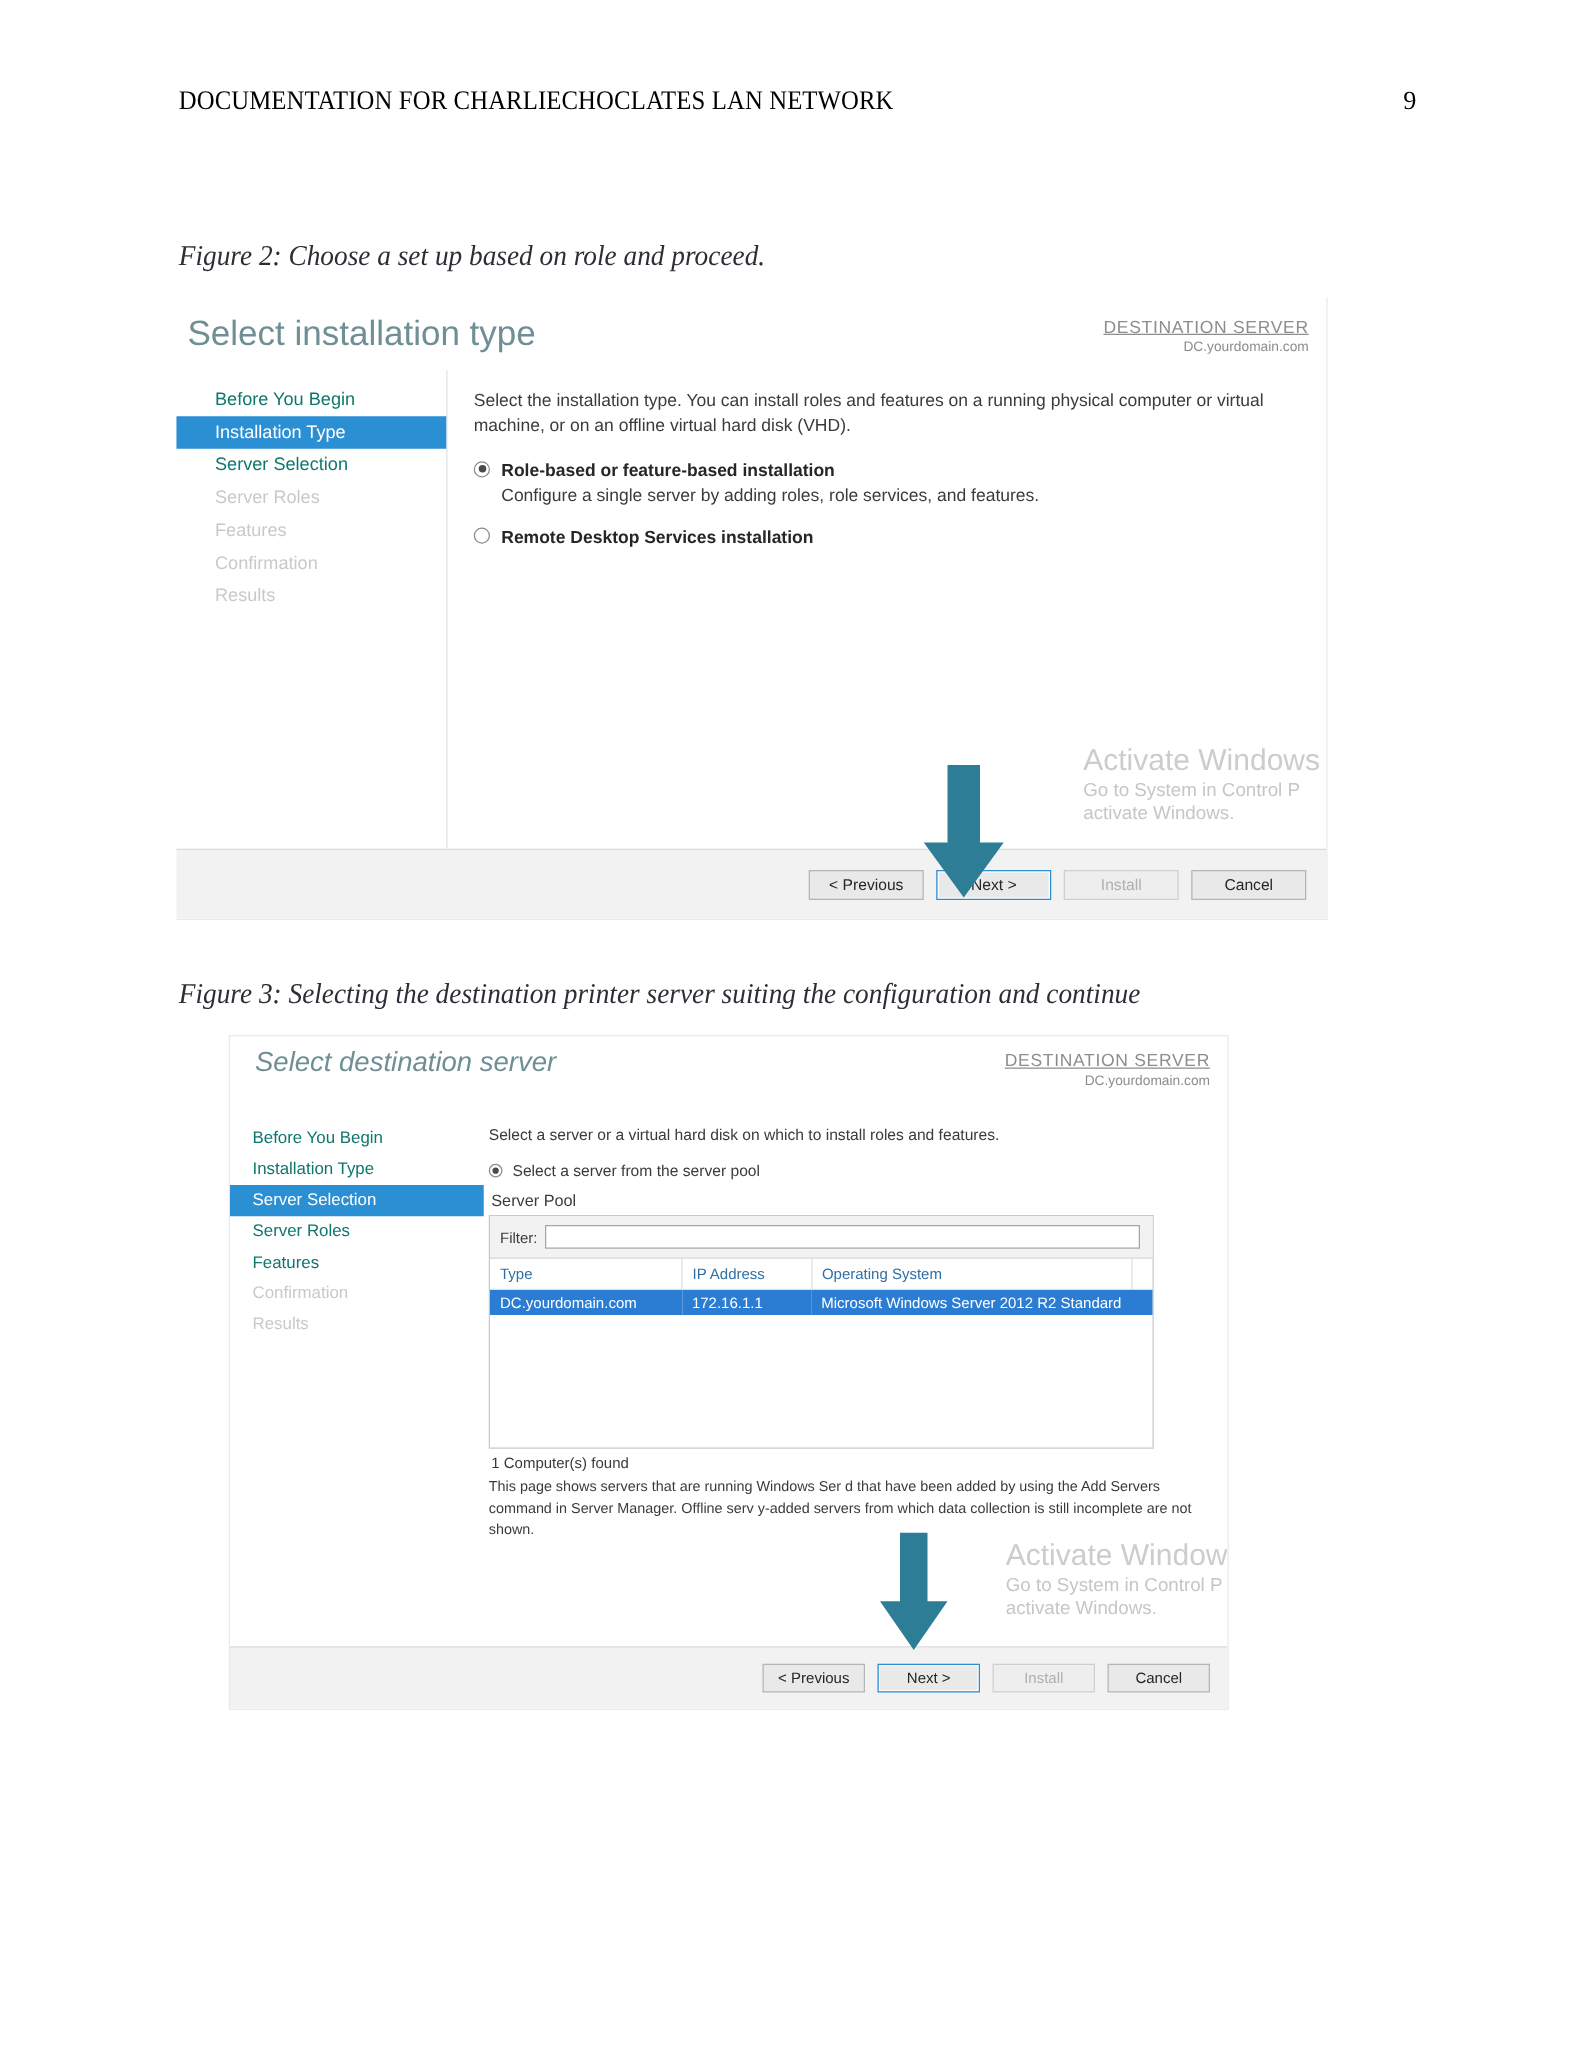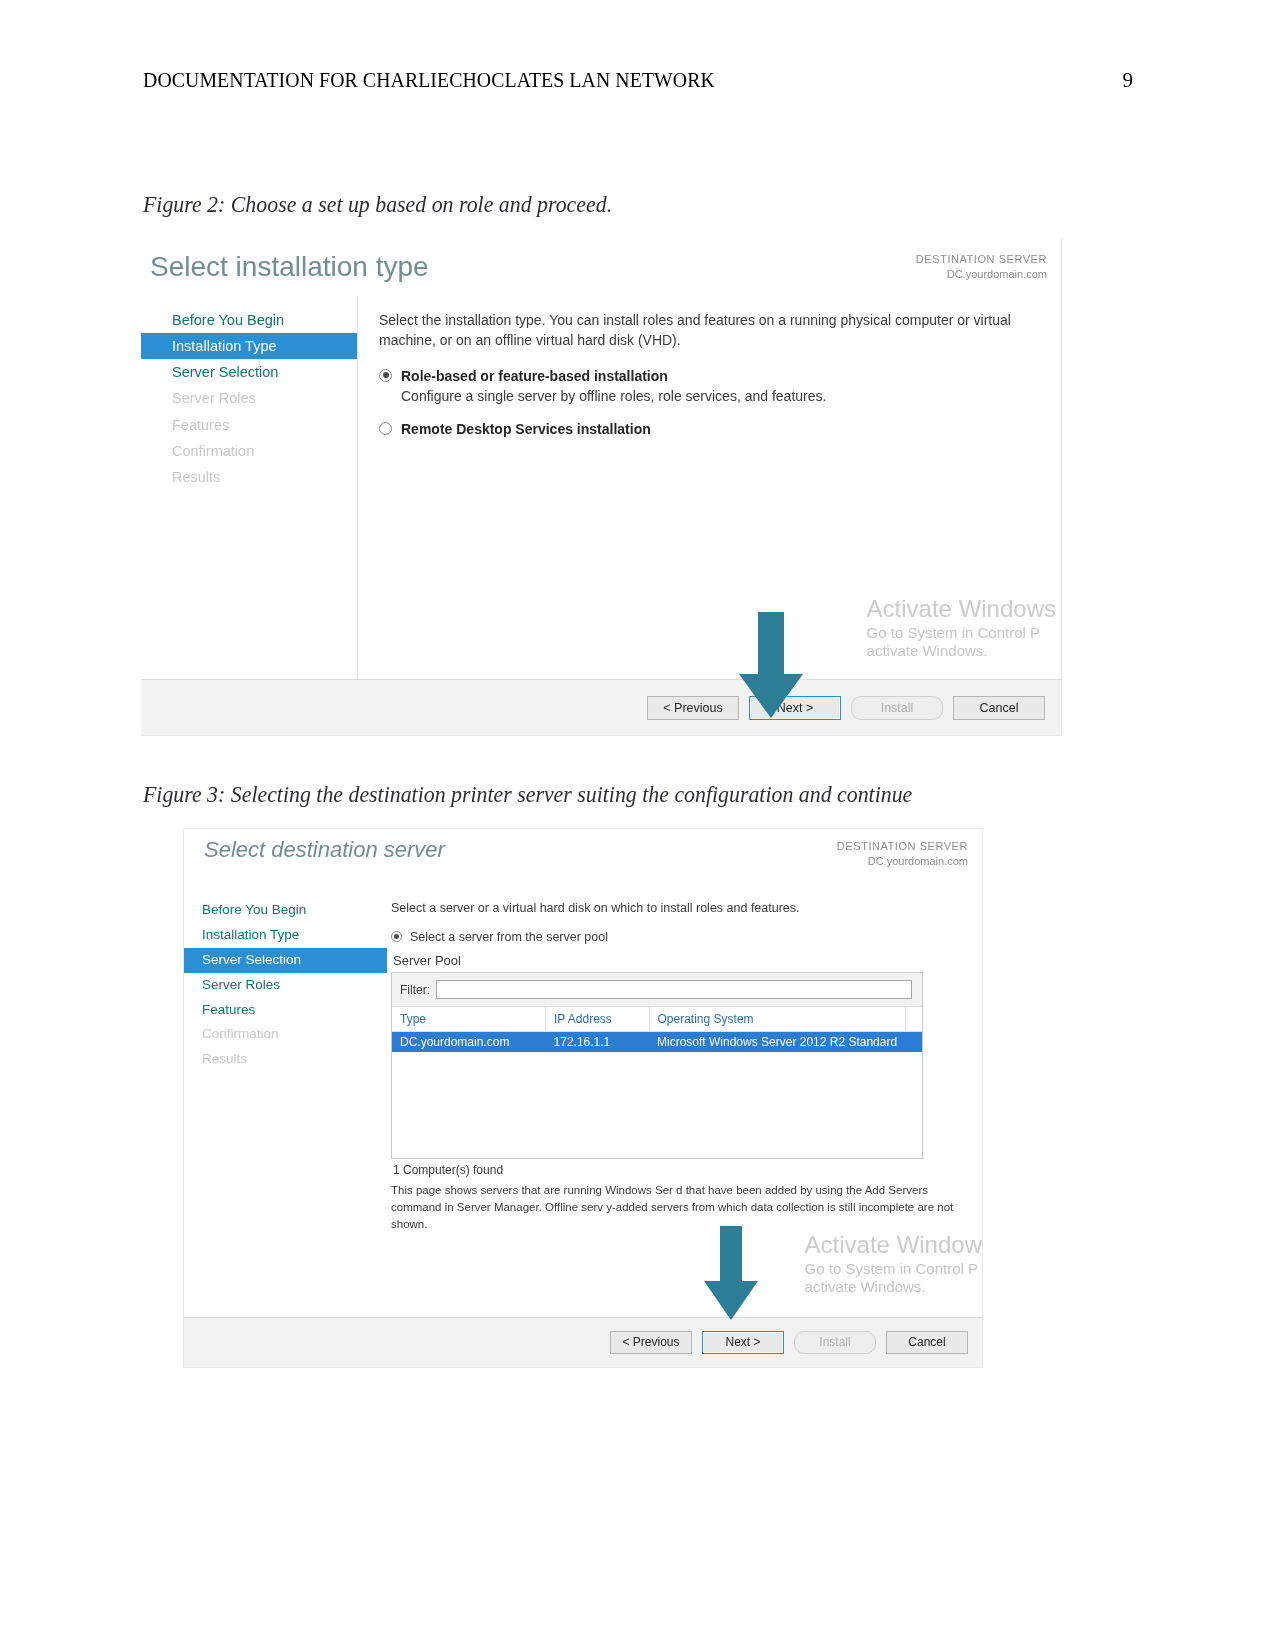--- a/index.html
+++ b/index.html
@@ -99,24 +99,25 @@
   }
   .wiz-dest {
     position: absolute;
     text-align: right;
     line-height: 1.35;
     color: #9b9b9b;
   }
   #wizard-install-type .wiz-dest { right: 14px; top: 14px; }
   #wizard-dest-server .wiz-dest { right: 14px; top: 10px; }
   .wiz-dest-label {
-    font-size: 11px;
+    font-size: 14px;
     letter-spacing: 0.55px;
     color: #8d8d8d;
     display: block;
+    text-decoration: underline;
   }
   .wiz-dest-name {
     font-size: 11px;
     color: #8d8d8d;
     display: block;
   }
 
   
   .wiz-body {
     position: relative;
@@ -315,21 +316,21 @@
     text-align: center;
     box-sizing: border-box;
     cursor: pointer;
   }
   #wizard-dest-server .wiz-btn { width: 82px; height: 23px; line-height: 21px; font-size: 12px; }
   .wiz-btn.focused {
     border: 1px solid #2b8fd4;
     box-shadow: inset 0 0 0 1px #ffffff;
     background: #e9e9e9;
   }
-  .wiz-btn.disabled { color: #b0b0b0; border-color: #cfcfcf; background: #eeeeee; border-radius: 10px; }
+  .wiz-btn.disabled { color: #b0b0b0; border-color: #cfcfcf; background: #eeeeee; }
 
   
   .watermark {
     position: absolute;
     pointer-events: none;
     color: #c9c9c9;
     font-family: "Liberation Sans", sans-serif;
     line-height: 1.25;
     white-space: nowrap;
   }
@@ -379,21 +380,21 @@
     </div>
 
     <div class="wiz-main">
       <p class="intro-text">Select the installation type. You can install roles and features on a running physical computer or virtual machine, or on an offline virtual hard disk (VHD).</p>
 
       <div class="radio-group">
         <div class="radio-row">
           <span class="radio-mark checked"></span>
           <span class="radio-label">Role-based or feature-based installation</span>
         </div>
-        <p class="radio-desc">Configure a single server by offline roles, role services, and features.</p>
+        <p class="radio-desc">Configure a single server by adding roles, role services, and features.</p>
 
         <div class="radio-row">
           <span class="radio-mark"></span>
           <span class="radio-label">Remote Desktop Services installation</span>
         </div>
       </div>
 
       <div class="watermark">
         <div class="wm-title">Activate Windows</div>
         <div class="wm-sub">Go to System in Control P</div>

